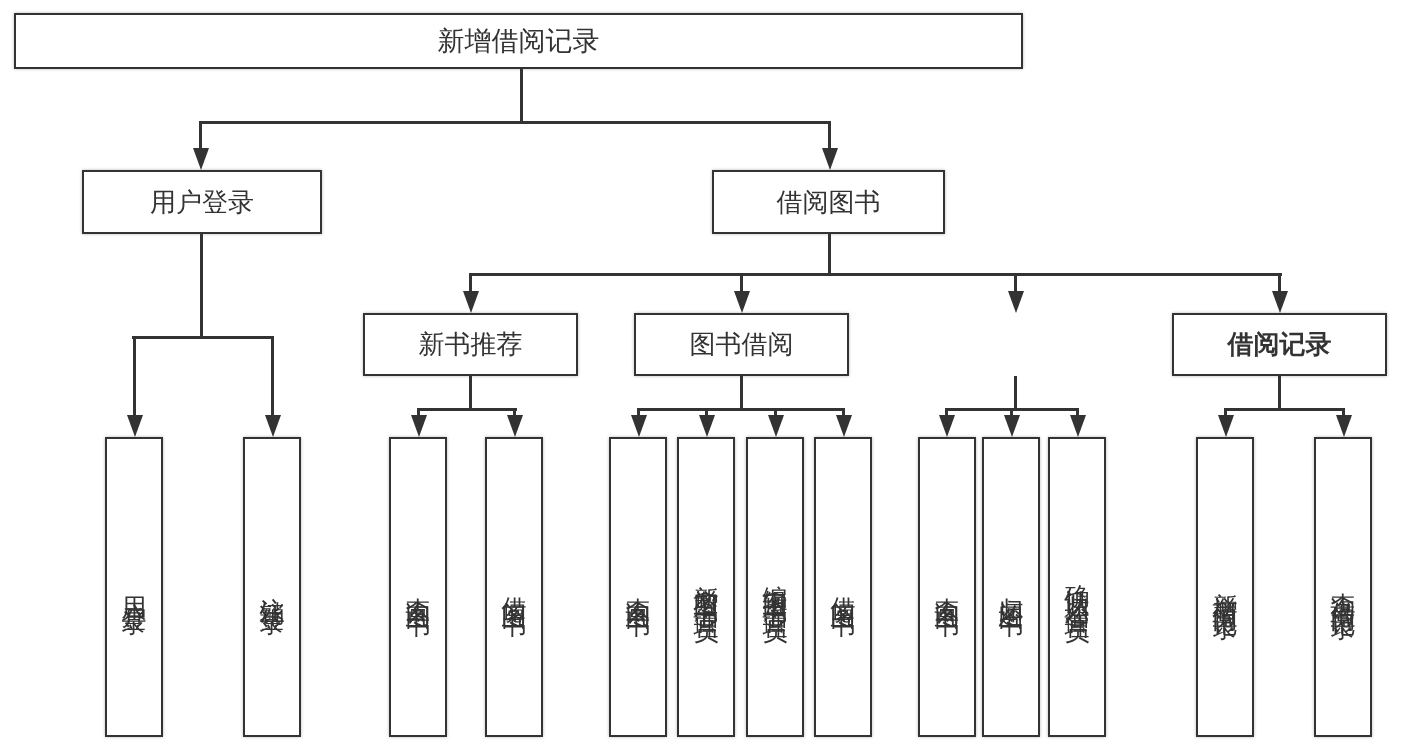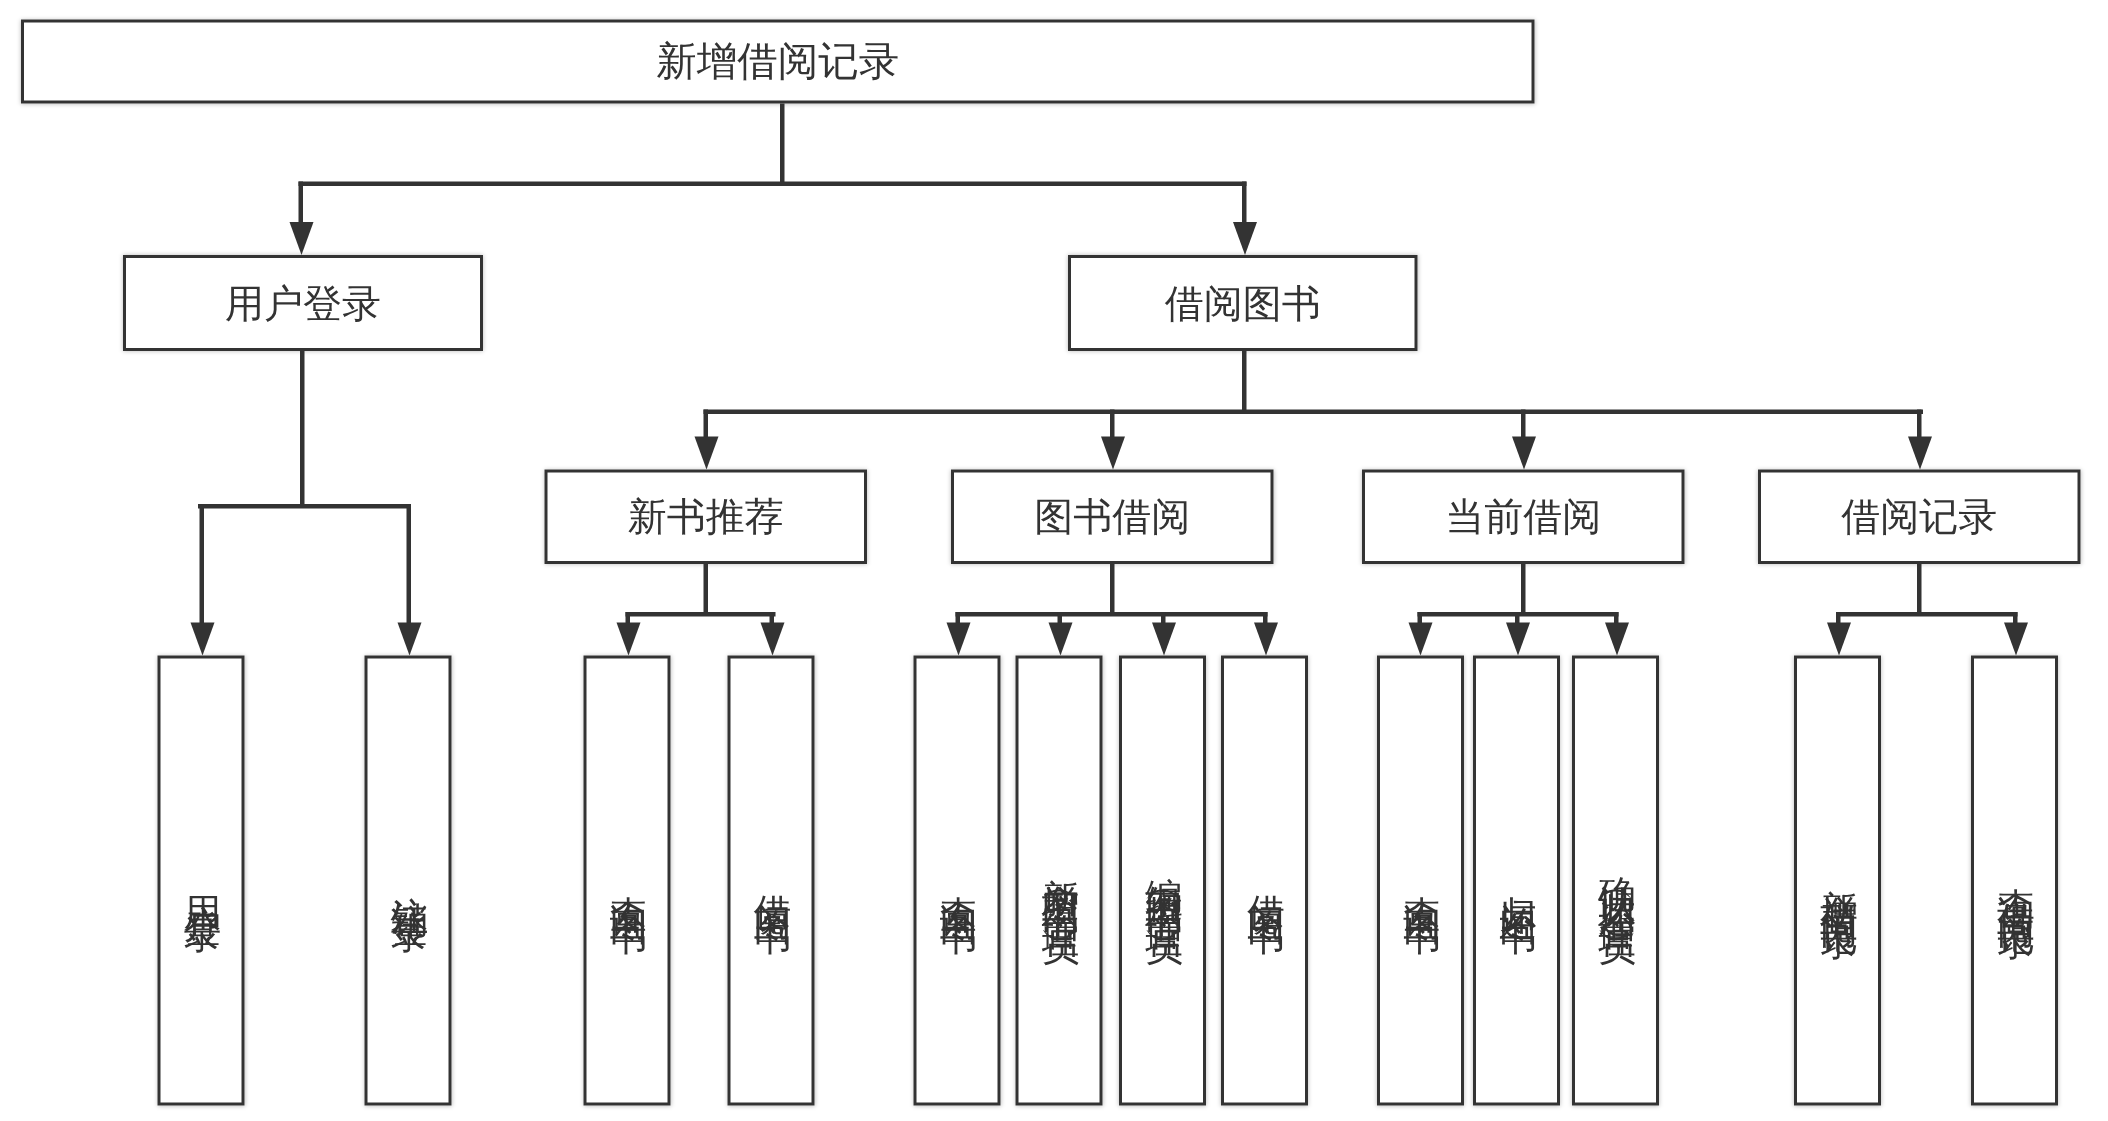--- a/index.html
+++ b/index.html
@@ -10,21 +10,21 @@
   .node{
     position:absolute;box-sizing:border-box;border:2px solid #333;background:#fff;
     display:flex;align-items:center;justify-content:center;text-align:center;
     box-shadow:0 0 3px rgba(0,0,0,.28);
   }
   .n-title{left:14px;top:13px;width:1009px;height:56px;font-size:27px;}
   .lvl2{height:64px;top:170px;font-size:26px;}
   .n-l2-0{left:82px;width:240px;}
   .n-l2-1{left:712px;width:233px;}
   .lvl3{top:313px;height:63px;width:215px;font-size:26px;}
-  .n-l3-0{left:363px;}.n-l3-1{left:634px;}.n-l3-2{left:908px;}.n-l3-3{left:1172px;}
+  .n-l3-0{left:363px;}.n-l3-1{left:634px;}.n-l3-2{left:908px;}.n-l3-3{left:1172px;font-weight:bold;}
   .leaf{top:437px;height:300px;width:58px;}
   .leaf .v{writing-mode:vertical-rl;text-orientation:mixed;font-size:25px;line-height:1;letter-spacing:5px;white-space:nowrap;}
   .lf-0{left:105px;}.lf-1{left:243px;}
   .lf-2{left:389px;}.lf-3{left:485px;}
   .lf-4{left:609px;}.lf-5{left:677px;}.lf-6{left:746px;}.lf-7{left:814px;}
   .lf-8{left:918px;}.lf-9{left:982px;}.lf-10{left:1048px;}
   .lf-11{left:1196px;}.lf-12{left:1314px;}
   .vl{position:absolute;width:3px;background:#333;}
   .hl{position:absolute;height:3px;background:#333;}
   .ah{position:absolute;width:0;height:0;border-left:8px solid transparent;border-right:8px solid transparent;border-top:22px solid #333;}
@@ -38,21 +38,20 @@
 
 <div id="canvas">
 
   <div class="node n-title">新增借阅记录</div>
 
   <div class="node lvl2 n-l2-0">用户登录</div>
   <div class="node lvl2 n-l2-1">借阅图书</div>
 
   <div class="node lvl3 n-l3-0">新书推荐</div>
   <div class="node lvl3 n-l3-1">图书借阅</div>
-  <div class="node lvl3 n-l3-2">当前借阅</div>
   <div class="node lvl3 n-l3-3">借阅记录</div>
 
   <div class="node leaf lf-0">
       <span class="v">用户登录</span>
     </div>
   <div class="node leaf lf-1">
       <span class="v">注销登录</span>
     </div>
   <div class="node leaf lf-2">
       <span class="v">查询图书</span>

